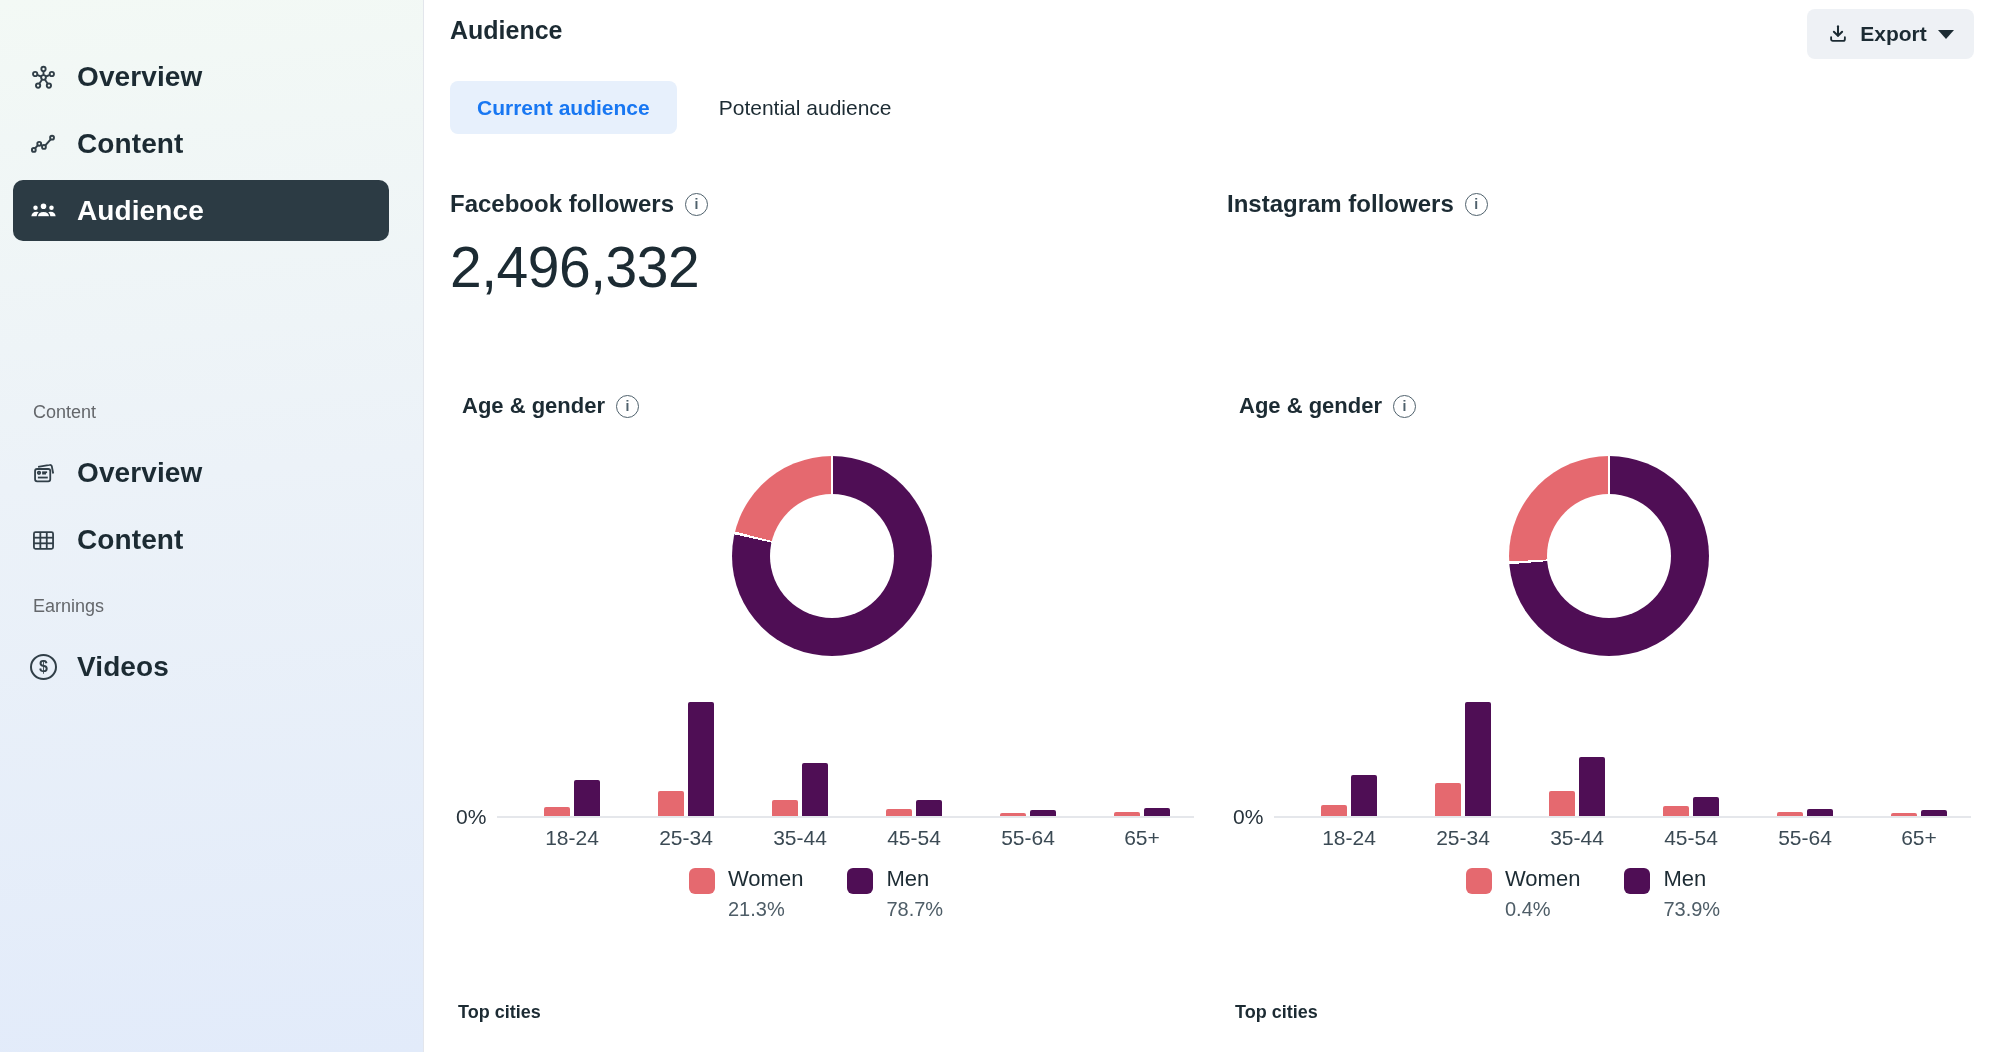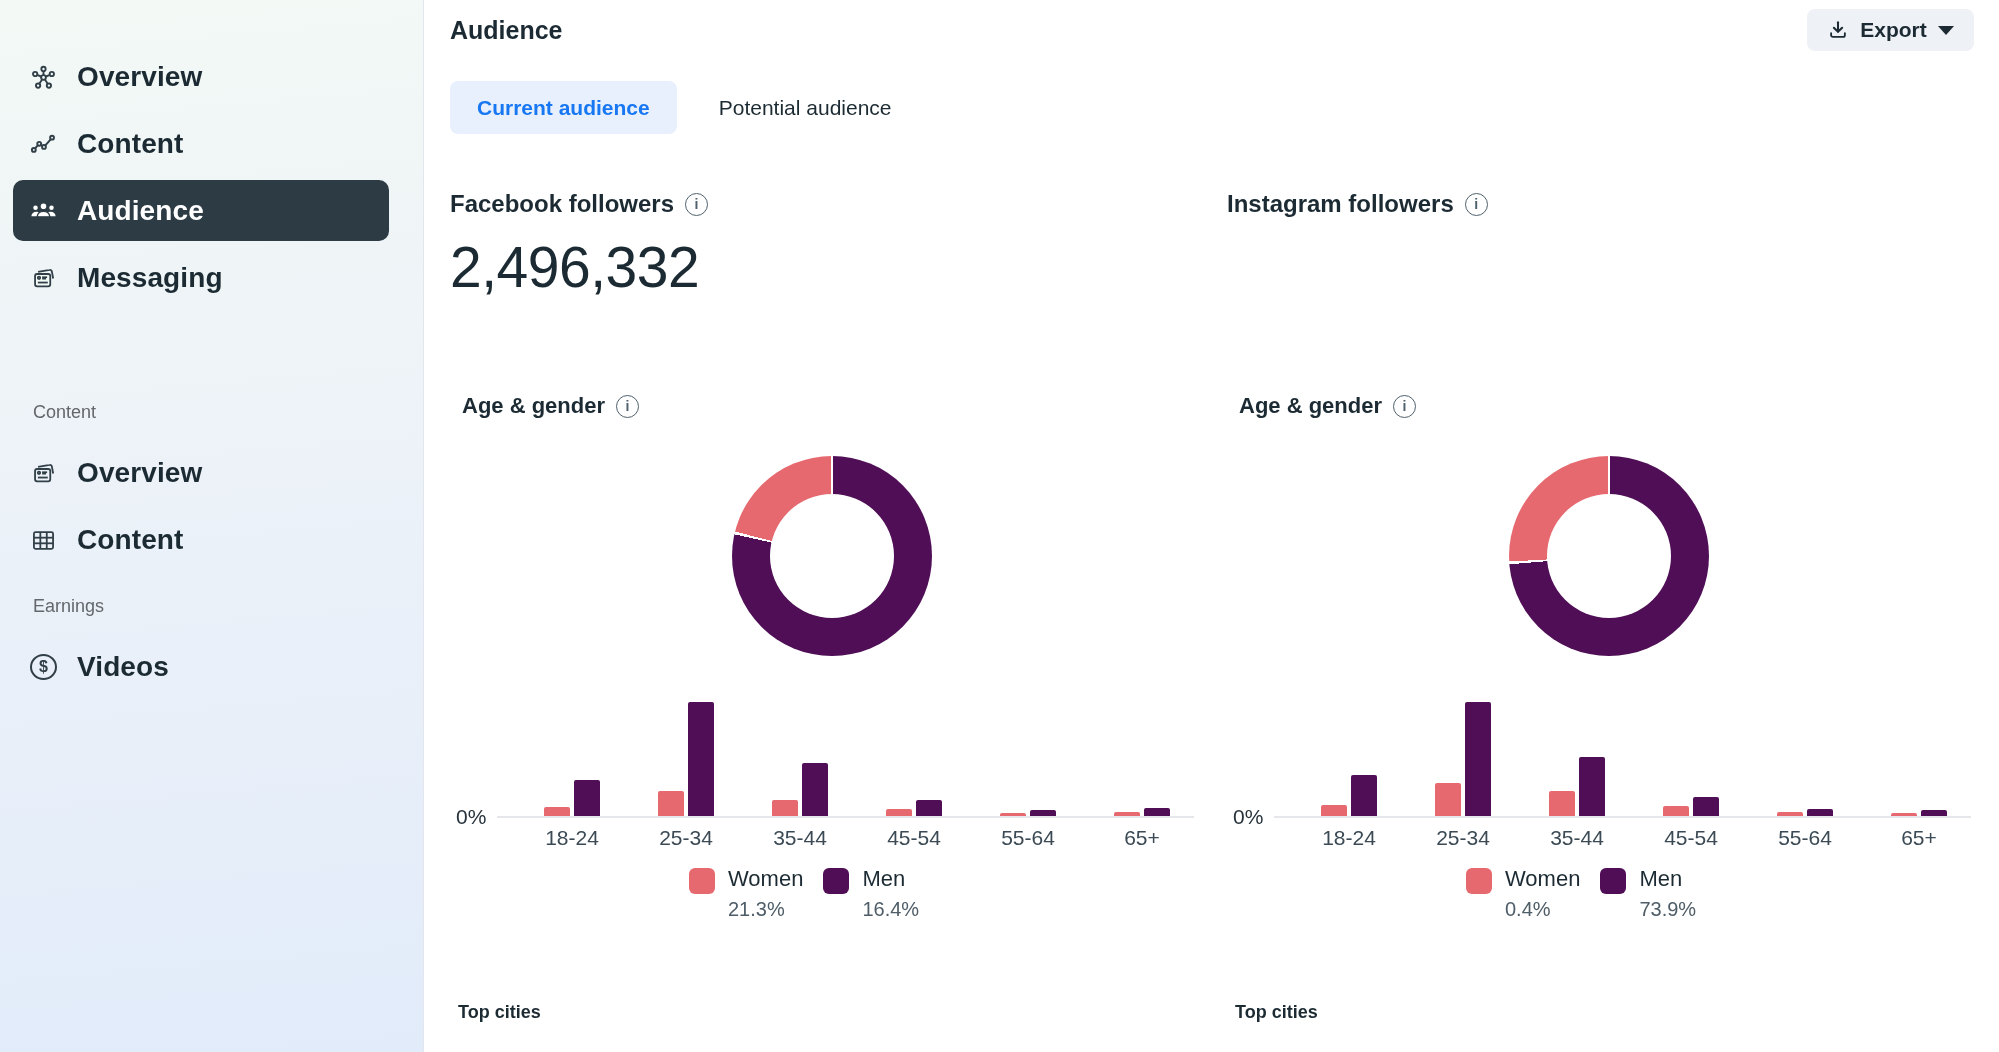--- a/index.html
+++ b/index.html
@@ -22,21 +22,21 @@
   .side-item.selected { background:#2c3b44; height:61px; }
   .side-item.selected .lbl { color:#ffffff; }
   .side-section {
     position:absolute; left:33px; font-size:18px; color:#64676b; font-weight:400;
   }
   .ic svg { display:block; }
 
   
   .page-title { position:absolute; left:450px; top:16px; font-size:25px; font-weight:700; color:#1c2b33; }
   .export-btn {
-    position:absolute; left:1807px; top:9px; width:167px; height:42px;
+    position:absolute; left:1807px; top:9px; width:167px; height:50px;
     background:#eef1f5; border-radius:8px; display:flex; align-items:center; justify-content:center;
     gap:11px; cursor:pointer; border:none;
   }
   .export-btn .elabel { font-size:21px; font-weight:700; color:#1c2b33; }
   .caret-down { width:0; height:0; border-left:8px solid transparent; border-right:8px solid transparent; border-top:9px solid #1c2b33; }
 
   
   .tabs { position:absolute; left:450px; top:81px; height:53px; display:flex; align-items:center; }
   .tab-pill {
     height:53px; padding:0 27px; display:flex; align-items:center; border-radius:8px;
@@ -69,21 +69,21 @@
 
   
   .bar-chart { position:absolute; left:2px; top:685px; width:772px; height:170px; }
   .axis-line { position:absolute; left:45px; right:30px; bottom:37px; height:2px; background:#e5e7eb; }
   .zero-label { position:absolute; left:4px; bottom:26px; font-size:21px; color:#27333c; }
   .bar-group { position:absolute; bottom:39px; width:56px; display:flex; align-items:flex-end; gap:4px; }
   .bar { width:26px; border-radius:2px 2px 0 0; }
   .bar-label { position:absolute; top:141px; width:114px; text-align:center; font-size:21px; color:#3b4a54; }
 
   
-  .legend { position:absolute; left:239px; top:866px; display:flex; gap:20px; }
+  .legend { position:absolute; left:239px; top:866px; display:flex; gap:44px; }
   .legend-entry { display:flex; }
   .swatch { width:26px; height:26px; border-radius:6px; margin-top:2px; flex:0 0 26px; }
   .swatch-women { background:#e5696f; }
   .swatch-men { background:#4f0e55; }
   .legend-texts { margin-left:13px; }
   .legend-label { font-size:22px; color:#1c2b33; }
   .legend-value { font-size:20px; color:#4e5d67; margin-top:6px; }
 </style>
 </head>
 <body>
@@ -131,33 +131,20 @@
           <path d="M1.2 17.2 q.5 -4 4.4 -4 q2 0 3 .9 l-1.5 3.1 z" fill="#ffffff"></path>
           <circle cx="19.1" cy="9.6" r="2" fill="#ffffff"></circle>
           <path d="M22.8 17.2 q-.5 -4 -4.4 -4 q-2 0 -3 .9 l1.5 3.1 z" fill="#ffffff"></path>
           <circle cx="12" cy="8.2" r="3.1" fill="#ffffff" stroke="#2c3b44" stroke-width="1.2"></circle>
           <path d="M6.4 17.6 q.4 -4.8 5.6 -4.8 q5.2 0 5.6 4.8 z" fill="#ffffff" stroke="#2c3b44" stroke-width="1.2"></path>
         </svg>
       </span>
       <span class="lbl">Audience</span>
     </div>
 
-    <div class="side-item" style="top:252px;">
-      <span class="ic">
-        <svg width="27" height="27" viewBox="0 0 24 24" fill="none" stroke="#313f48" stroke-width="1.6">
-          <path d="M7.2 6.2 L17.5 4.4 a1.6 1.6 0 0 1 1.9 1.3 L20.6 12"></path>
-          <rect x="4.5" y="8" width="13.5" height="11" rx="1.8" fill="#f3f9f5"></rect>
-          <circle cx="8" cy="11.4" r="1.1"></circle>
-          <line x1="10.8" y1="10.9" x2="15.2" y2="10.9"></line>
-          <line x1="10.8" y1="12.1" x2="14.2" y2="12.1"></line>
-          <line x1="7" y1="15.6" x2="15.8" y2="15.6"></line>
-        </svg>
-      </span>
-      <span class="lbl">Messaging</span>
-    </div>
 
 
     <div class="side-section" style="top:402px;">Content</div>
 
     <div class="side-item" style="top:447px;">
       <span class="ic">
         <svg width="27" height="27" viewBox="0 0 24 24" fill="none" stroke="#313f48" stroke-width="1.6">
           <path d="M7.2 6.2 L17.5 4.4 a1.6 1.6 0 0 1 1.9 1.3 L20.6 12"></path>
           <rect x="4.5" y="8" width="13.5" height="11" rx="1.8" fill="#ecf2f8"></rect>
           <circle cx="8" cy="11.4" r="1.1"></circle>
@@ -271,21 +258,21 @@
         <span class="swatch swatch-women"></span>
         <span class="legend-texts">
           <div class="legend-label">Women</div>
           <div class="legend-value">21.3%</div>
         </span>
       </div>
       <div class="legend-entry">
         <span class="swatch swatch-men"></span>
         <span class="legend-texts">
           <div class="legend-label">Men</div>
-          <div class="legend-value">16.4%</div>
+          <div class="legend-value">78.7%</div>
         </span>
       </div>
     </div>
 
     <div class="topcities-title">Top cities</div>
   </section>
 
   <section class="col col-ig">
     <div class="followers-header">
       <span>Instagram followers</span>

